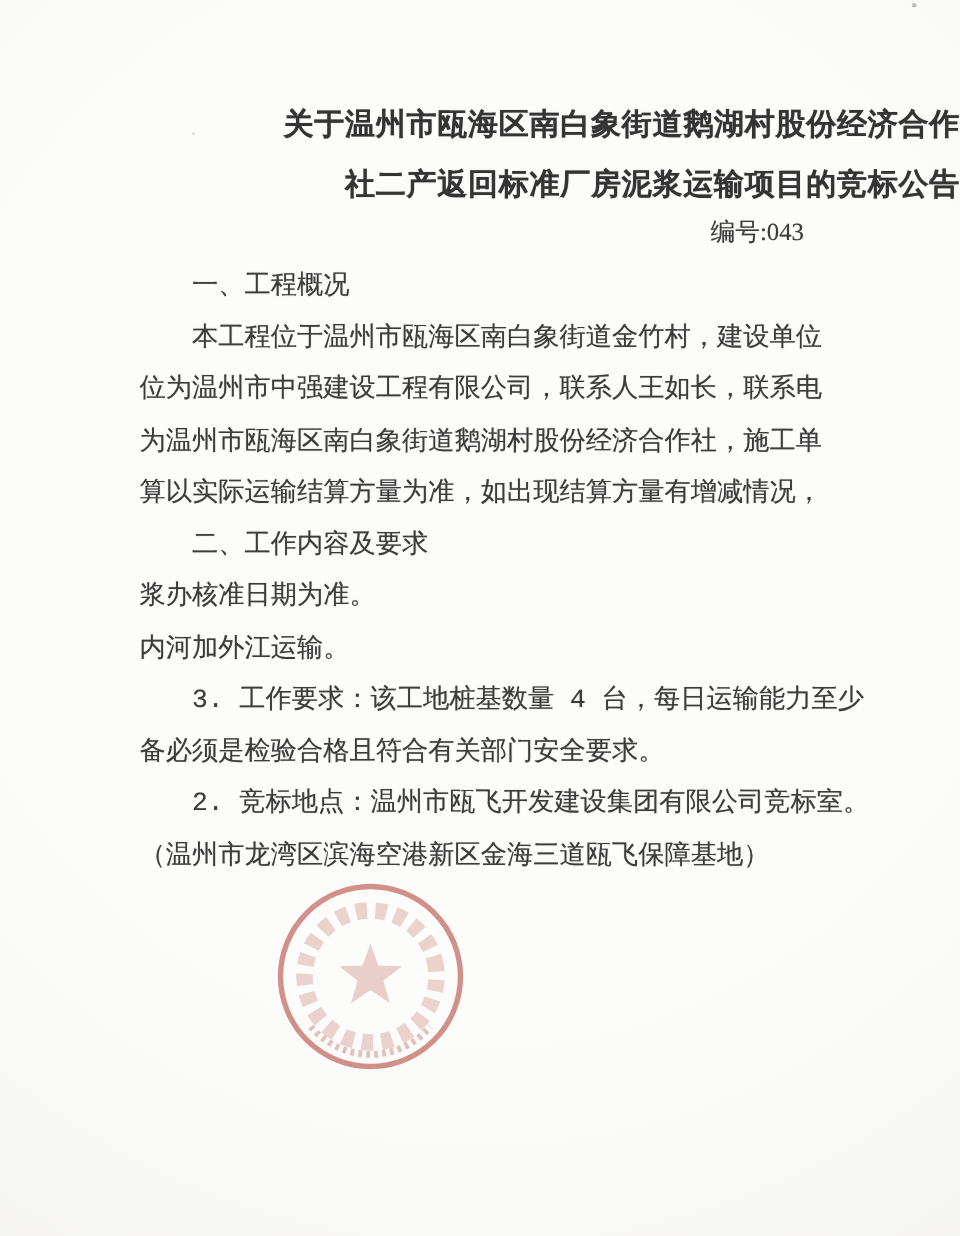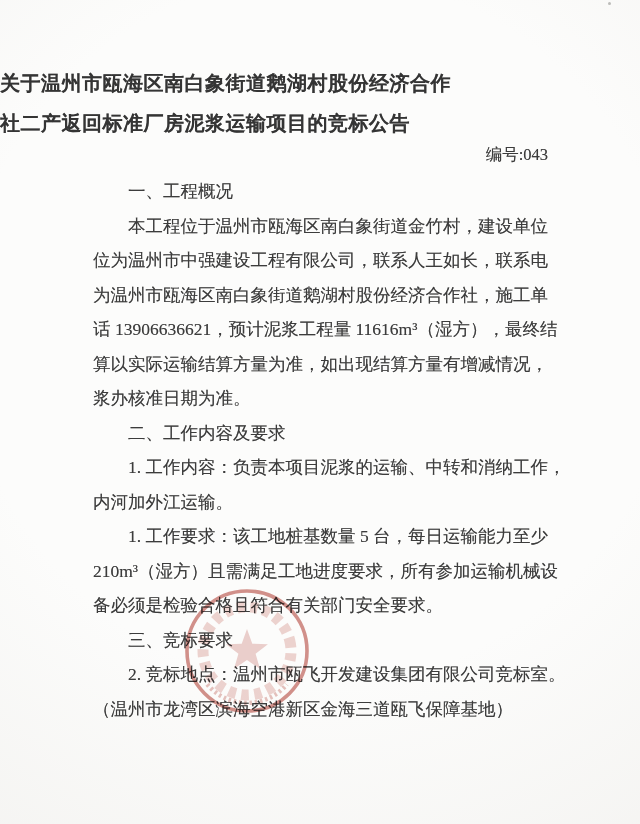--- a/index.html
+++ b/index.html
@@ -11,42 +11,42 @@
     font-family:"Liberation Serif","DejaVu Serif",serif;
   }
   .page{
     position:absolute;inset:0;
     background:
       radial-gradient(circle at 50% 40%, rgba(255,255,255,0) 60%, rgba(225,223,218,0.25) 100%),
       #fcfcfb;
   }
   .title{
     position:absolute;top:63px;left:0;right:0;
-    text-align:left;
+    text-align:right;
     font-weight:700;
     font-size:20px;
     line-height:40px;
     color:#343434;
     letter-spacing:0.5px;
     text-shadow:0 0 0.6px rgba(52,52,52,0.55);
   }
   .doc-number{
-    position:absolute;top:144px;right:92px;
+    position:absolute;top:144px;right:104px;
     font-size:16.5px;
     color:#3c3c3c;
     text-shadow:0 0 0.5px rgba(60,60,60,0.5);
   }
   .body-lines{
     position:absolute;top:174px;left:93px;right:0;
     font-size:17.5px;
     line-height:34.5px;
     color:#3c3c3c;
     text-shadow:0 0 0.6px rgba(60,60,60,0.5);
   }
-  .line{white-space:pre;}
+  .line{white-space:pre;font-family:Liberation Mono, monospace;}
   .line.ind{padding-left:35px;}
   .stamp{
     position:absolute;left:177px;top:581px;
     width:140px;height:140px;
     mix-blend-mode:multiply;
     pointer-events:none;
   }
   .speck{
     position:absolute;background:#8a8a86;opacity:.55;border-radius:50%;
   }
@@ -64,30 +64,26 @@
     <div>社二产返回标准厂房泥浆运输项目的竞标公告</div>
   </div>
 
   <div class="doc-number">编号:043</div>
 
   <div class="body-lines" id="body-lines">
       <div class="line ind">一、工程概况</div>
       <div class="line ind">本工程位于温州市瓯海区南白象街道金竹村，建设单位</div>
       <div class="line">位为温州市中强建设工程有限公司，联系人王如长，联系电</div>
       <div class="line">为温州市瓯海区南白象街道鹅湖村股份经济合作社，施工单</div>
-      <div class="line">话 13906636621，预计泥浆工程量 11616m³（湿方），最终结</div>
       <div class="line">算以实际运输结算方量为准，如出现结算方量有增减情况，</div>
+      <div class="line ind">二、工作内容及要求</div>
       <div class="line">浆办核准日期为准。</div>
-      <div class="line ind">二、工作内容及要求</div>
-      <div class="line ind">1. 工作内容：负责本项目泥浆的运输、中转和消纳工作，</div>
       <div class="line">内河加外江运输。</div>
-      <div class="line ind">1. 工作要求：该工地桩基数量 5 台，每日运输能力至少</div>
-      <div class="line">210m³（湿方）且需满足工地进度要求，所有参加运输机械设</div>
+      <div class="line ind">3. 工作要求：该工地桩基数量 4 台，每日运输能力至少</div>
       <div class="line">备必须是检验合格且符合有关部门安全要求。</div>
-      <div class="line ind">三、竞标要求</div>
       <div class="line ind">2. 竞标地点：温州市瓯飞开发建设集团有限公司竞标室。</div>
       <div class="line">（温州市龙湾区滨海空港新区金海三道瓯飞保障基地）</div>
     </div>
 
   <svg class="stamp" viewBox="0 0 140 140" xmlns="http://www.w3.org/2000/svg">
     <g>
       <circle cx="70" cy="70" r="60" fill="none" stroke="#c4685f" stroke-width="3.6" opacity="0.72"></circle>
     </g>
     <g>
       <circle cx="70" cy="70" r="44" fill="none" stroke="#c4685f" stroke-width="11" stroke-dasharray="7.5 5.5" opacity="0.28" transform="rotate(-14 70 70)"></circle>

